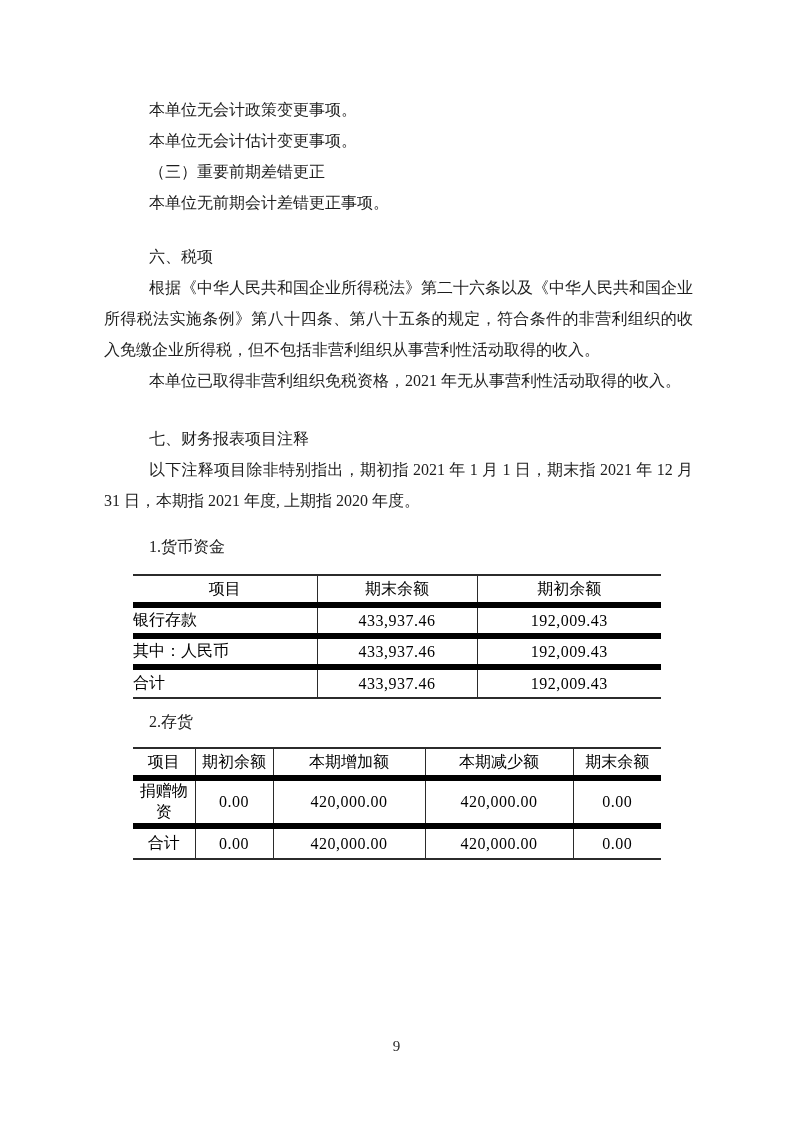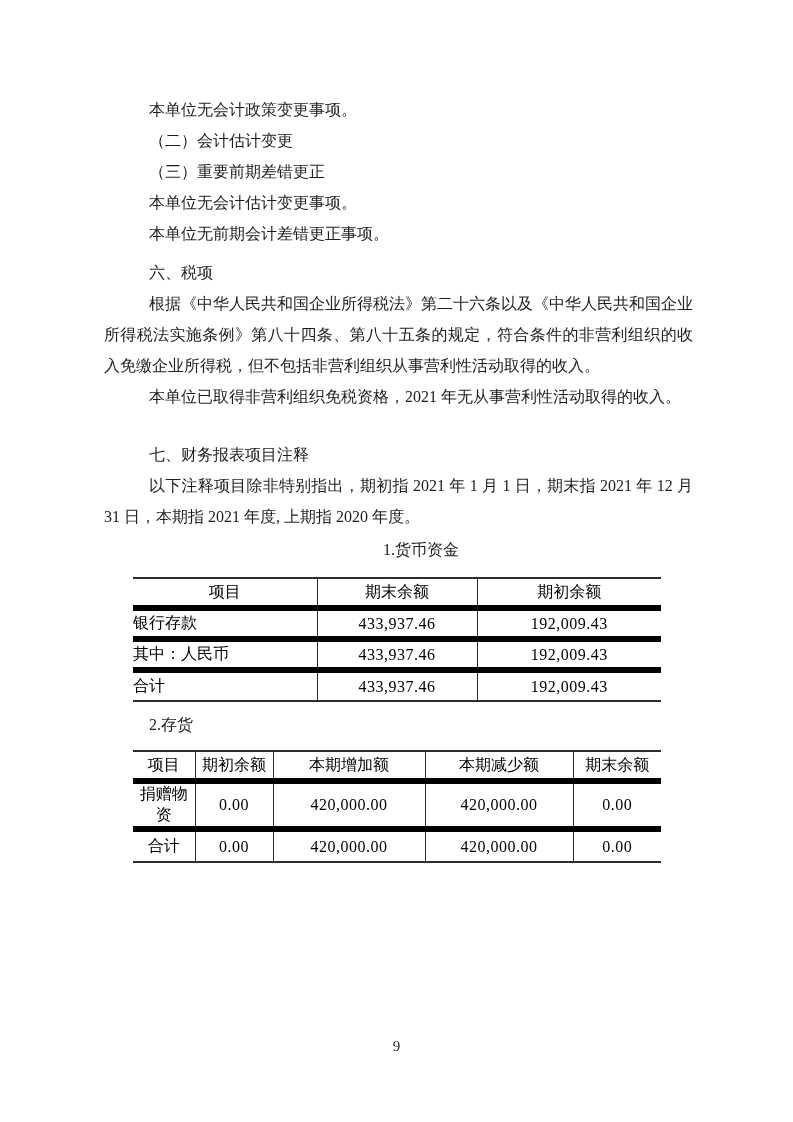--- a/index.html
+++ b/index.html
@@ -24,24 +24,24 @@
     line-height: 31px;
   }
   .para {
     margin: 0;
     font-size: 16px;
     line-height: 31px;
     text-align: justify;
     text-justify: inter-character;
   }
   .indent { text-indent: 45px; }
-  .mt-tax   { margin-top: 8px; }
+  .mt-tax   { margin-top: 23px; }
   .mt-notes { margin-top: 27px; }
   .mt-bal   { margin-top: 14px; }
-  .mt-cash  { margin-top: 2px; text-align: center; }
+  .mt-cash  { margin-top: 15px; }
   .mt-inv   { margin-top: 7px; }
 
   table.tbl {
     border-collapse: collapse;
     table-layout: fixed;
     width: 528px;
     margin-left: 29px;
     font-size: 16px;
     color: #000000;
     border-top: 2px solid #2b2b2b;
@@ -80,23 +80,22 @@
     color: #2a2a2a;
   }
 </style>
 </head>
 <body>
 
 <div class="page">
   <div class="content">
 
     <p class="line indent">本单位无会计政策变更事项。</p>
-    <p class="line indent">（二）会计估计变更</p>
+    <p class="line indent">本单位无会计估计变更事项。</p>
     <p class="line indent">（三）重要前期差错更正</p>
-    <p class="line indent">本单位无会计估计变更事项。</p>
     <p class="line indent">本单位无前期会计差错更正事项。</p>
 
     <p class="line indent mt-tax">六、税项</p>
     <p class="para indent">根据《中华人民共和国企业所得税法》第二十六条以及《中华人民共和国企业所得税法实施条例》第八十四条、第八十五条的规定，符合条件的非营利组织的收入免缴企业所得税，但不包括非营利组织从事营利性活动取得的收入。</p>
     <p class="para indent">本单位已取得非营利组织免税资格，2021 年无从事营利性活动取得的收入。</p>
 
     <p class="line indent mt-notes">七、财务报表项目注释</p>
     <p class="para indent">以下注释项目除非特别指出，期初指 2021 年 1 月 1 日，期末指 2021 年 12 月 31 日，本期指 2021 年度, 上期指 2020 年度。</p>
 
 

